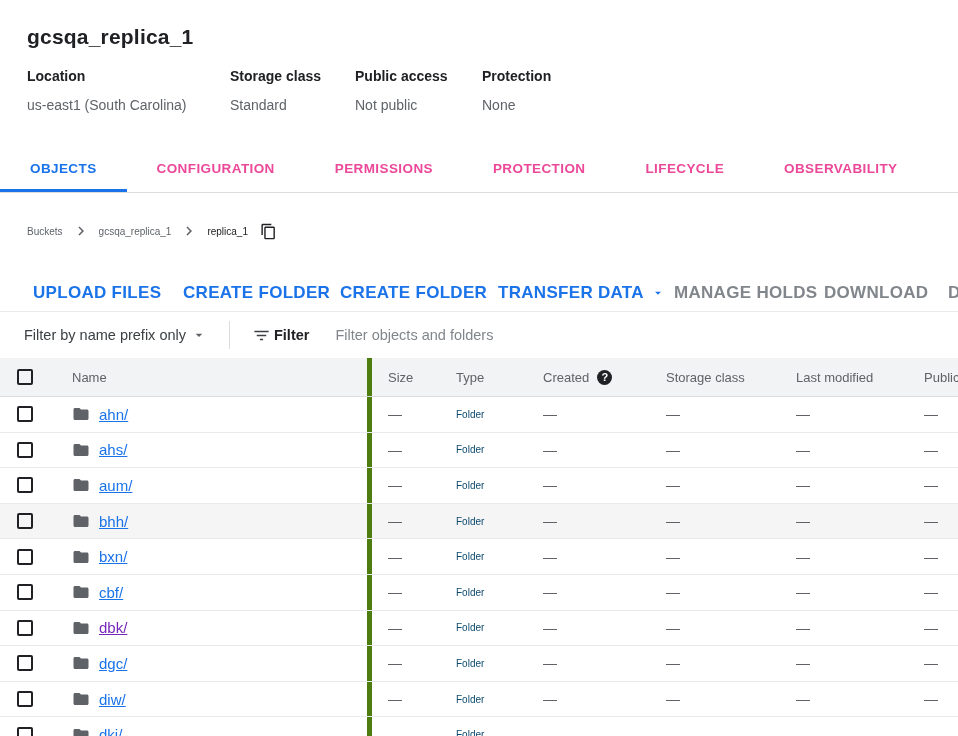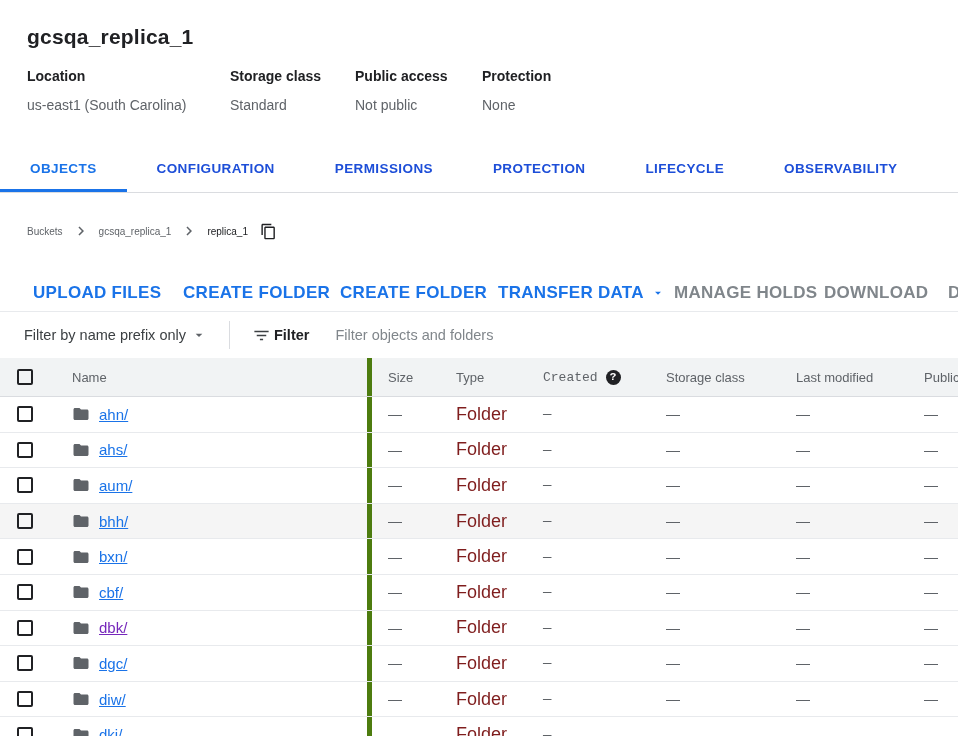--- a/index.html
+++ b/index.html
@@ -13,21 +13,21 @@
   .meta-item{flex:none;}
   .meta-item.m0{width:203px;}
   .meta-item.m1{width:125px;}
   .meta-item.m2{width:127px;}
   .meta-label{font-size:14px;font-weight:700;line-height:16px;margin-bottom:13px;color:#202124;}
   .meta-value{font-size:14px;line-height:17px;color:#5f6368;}
 
   
   .tabs{display:flex;margin-top:30px;border-bottom:1px solid #dadce0;height:48px;}
   .tab{display:flex;align-items:center;justify-content:center;padding:0 30px;
-       font-size:13.5px;font-weight:600;letter-spacing:.4px;color:#1d4ed8;cursor:pointer;white-space:nowrap;}
+       font-size:13.5px;font-weight:600;letter-spacing:.4px;color:#ec4899;cursor:pointer;white-space:nowrap;}
   .tab.active{color:#1a73e8;box-shadow:inset 0 -3px 0 #1a73e8;}
 
   
   .breadcrumb{display:flex;align-items:center;padding-left:27px;height:48px;margin-top:14px;font-size:10px;}
   .crumb{color:#5f6368;cursor:pointer;}
   .crumb.current{color:#202124;cursor:default;}
   .crumb-sep{display:flex;margin:0 9px;}
   .copy-btn{margin-left:12px;display:flex;cursor:pointer;}
 
   
@@ -50,35 +50,35 @@
                 font-family:inherit;color:#202124;background:transparent;}
   .filter-input::placeholder{color:#80868b;}
 
   
   .table{width:1028px;}
   .cell{display:flex;align-items:center;padding-left:16px;box-sizing:border-box;height:100%;flex:none;}
   .col-check{width:56px;padding-left:17px;}
   .col-name{width:316px;border-right:5px solid #4d7c0f;}
   .col-size{width:68px;}
   .col-type{width:87px;}
-  .col-created{width:123px;font-family:Liberation Mono, monospace;}
+  .col-created{width:123px;}
   .col-storage{width:130px;}
   .col-modified{width:128px;}
   .col-public{width:120px;}
   .thead{display:flex;height:38px;background:#f1f3f4;border-bottom:1px solid #dadce0;}
   .thead .cell{font-size:13px;color:#5f6368;}
   .row{display:flex;height:34.6px;border-bottom:1px solid #e8eaed;background:#fff;}
   .row.hover{background:#f5f5f5;}
   .checkbox{width:16px;height:16px;border:2px solid #202124;border-radius:2px;background:transparent;
             box-sizing:border-box;flex:none;cursor:pointer;}
   .folder-glyph{width:18px;height:18px;margin-right:9px;display:flex;flex:none;}
   .name-link{color:#1a73e8;text-decoration:underline;font-size:15px;cursor:pointer;}
   .name-link.visited{color:#7627bb;}
   .c-gray{color:#5f6368;font-size:14px;}
-  .c-dark{color:#7f1d1d;font-size:18px;}
+  .c-dark{color:#0c4a6e;font-size:10px;}
   .help-icon{width:15px;height:15px;border-radius:50%;background:#202124;color:#fff;font-size:11px;
              font-weight:700;display:flex;align-items:center;justify-content:center;margin-left:8px;
              flex:none;cursor:pointer;line-height:1;}
 </style>
 </head>
 <body>
 
 <div class="screen">
 
   <div class="header">

